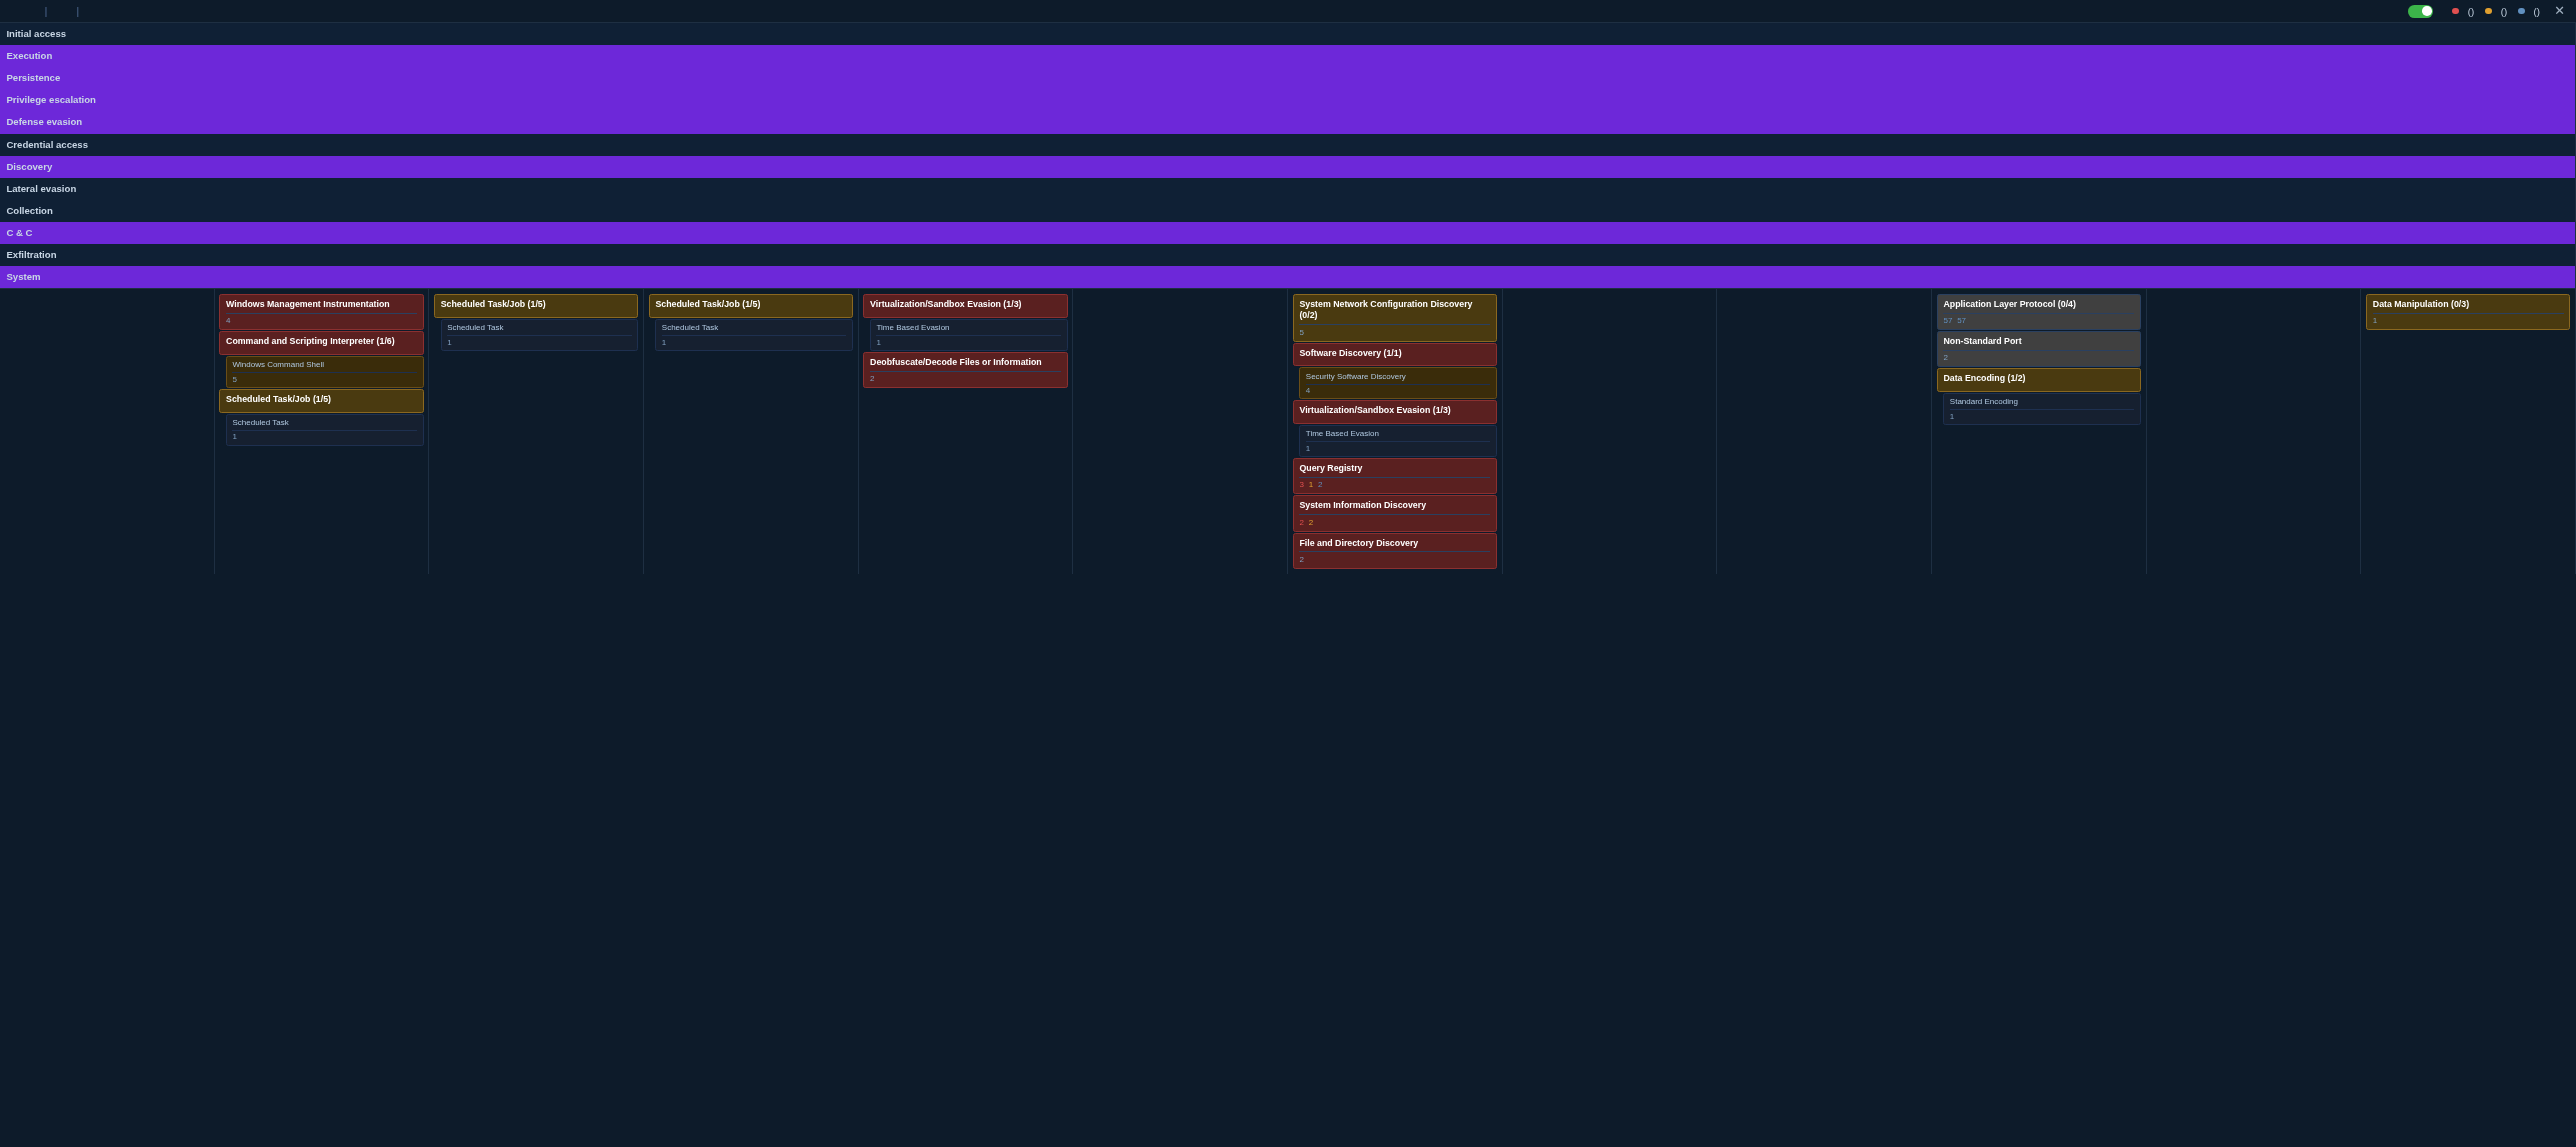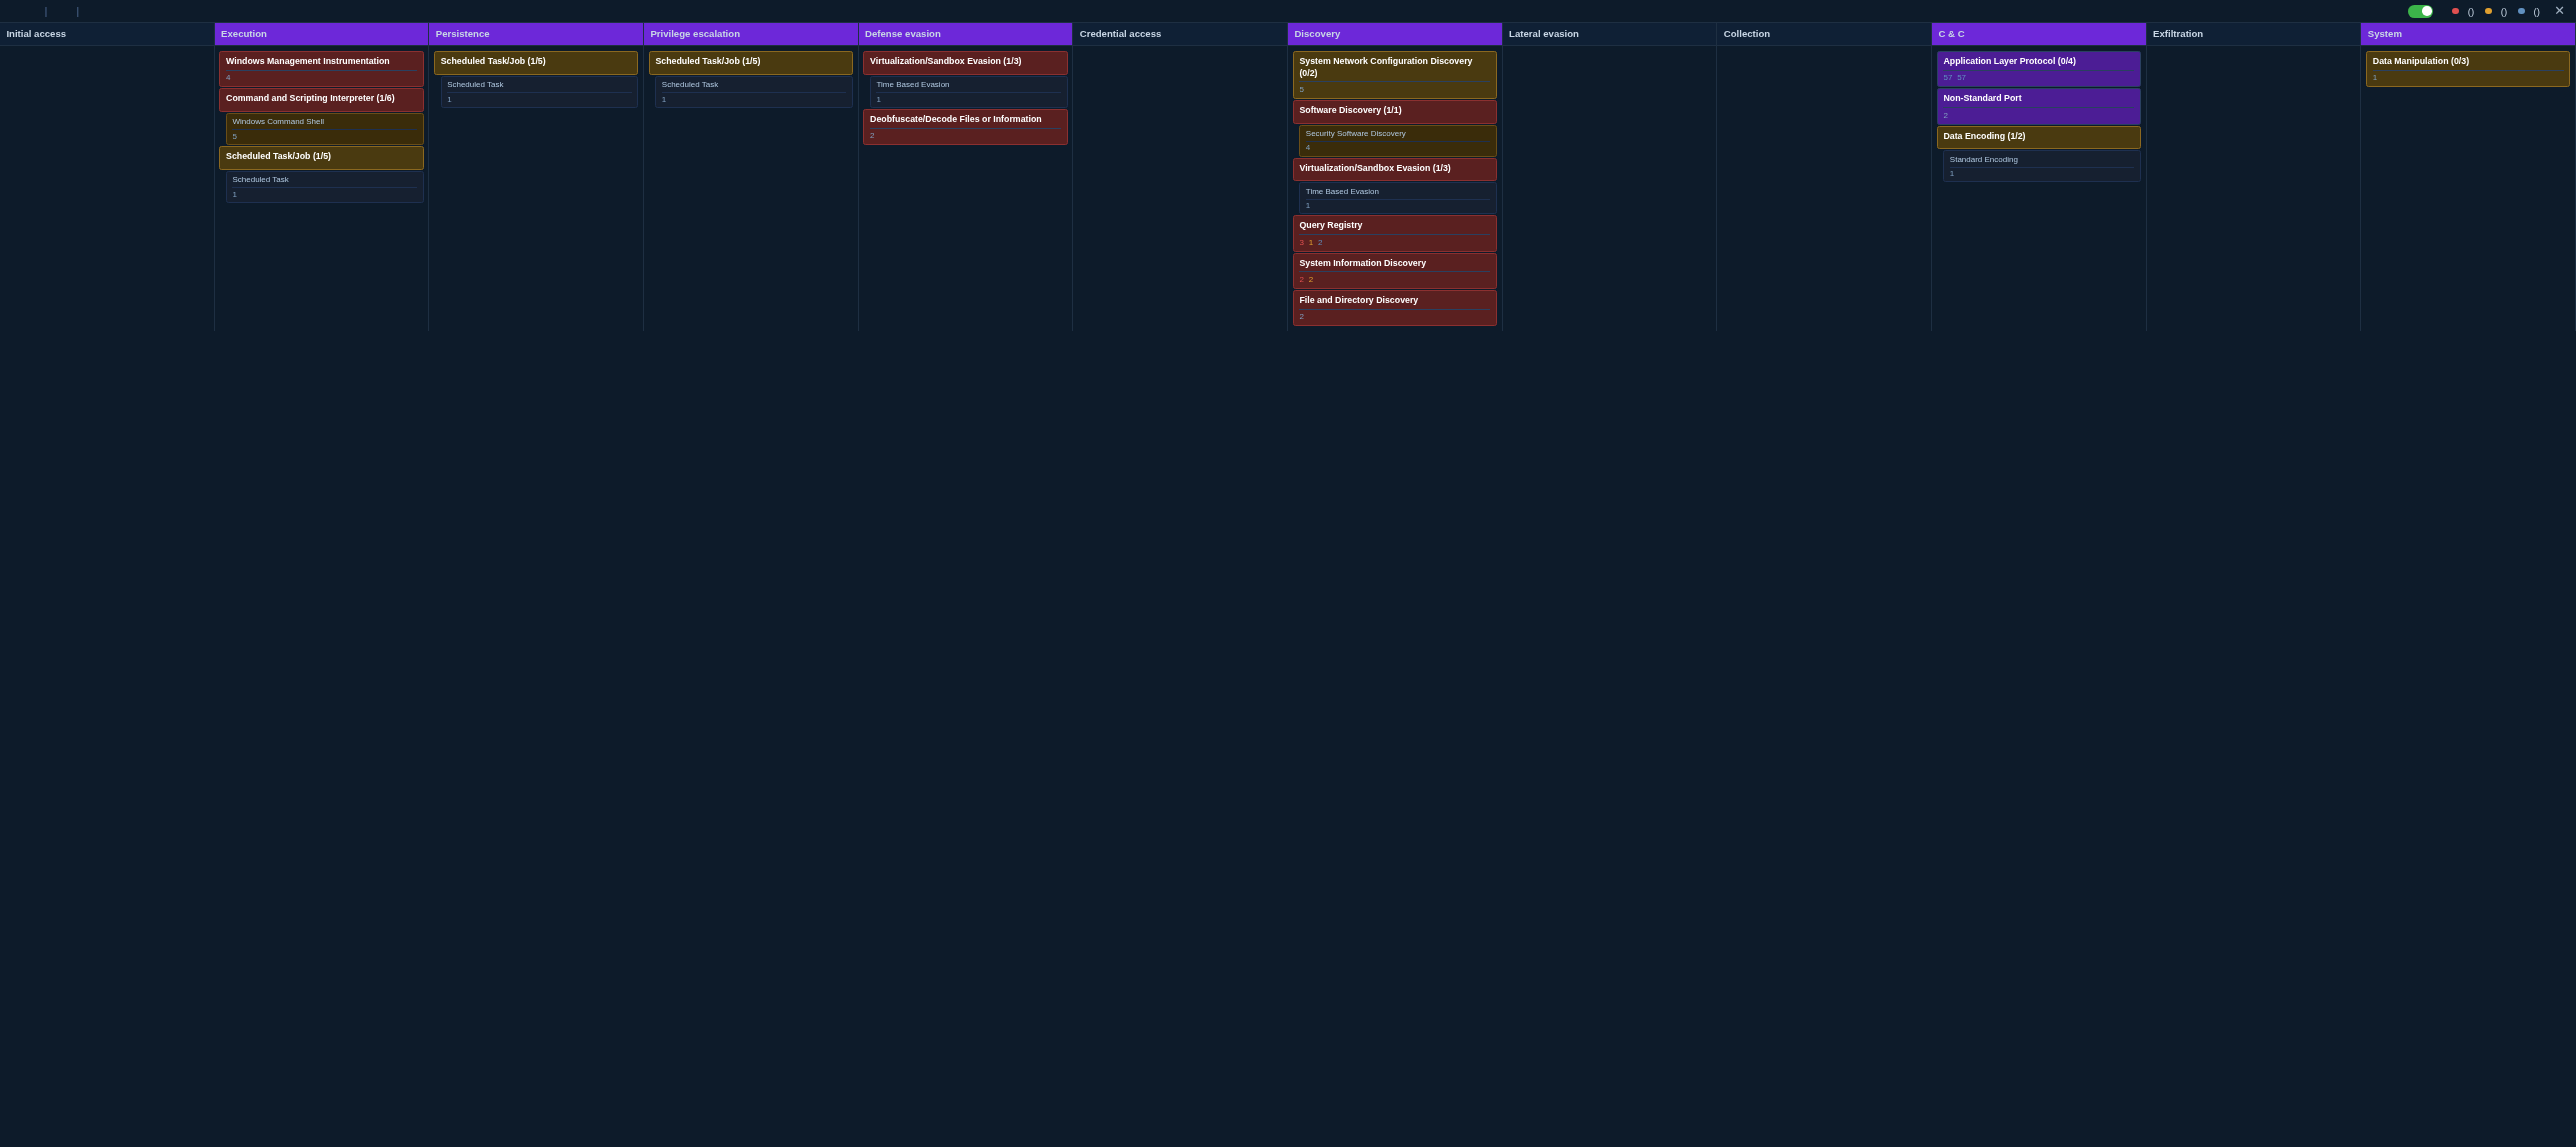--- a/index.html
+++ b/index.html
@@ -92,20 +92,21 @@
       line-height: 1;
     }
     .matrix-container {
       display: flex;
       flex-direction: column;
       width: 100%;
     }
     .tactics-row {
       display: flex;
       border-bottom: 0.8px solid #1e2f42;
+      flex-direction: column;
     }
     .tactic-col {
       min-width: 108px;
       flex: 1;
       padding: 4.8px 6.4px;
       background-color: #0f2035;
       border-right: 0.8px solid #1e2f42;
     }
     .tactic-col.active {
       background-color: #6d28d9;
@@ -138,21 +139,21 @@
     }
     .technique-card.danger {
       background-color: #5a2020;
       border: 0.8px solid #8b3030;
     }
     .technique-card.warning {
       background-color: #4a3a10;
       border: 0.8px solid #8b6820;
     }
     .technique-card.other {
-      background-color: #4c1d95;
+      background-color: #404040;
       border: 0.8px solid #2a4060;
     }
     .technique-card-title {
       font-size: 8.8px;
       font-weight: bold;
       color: #ffffff;
       line-height: 1.3;
       margin-bottom: 2.4px;
     }
     .technique-badge {

